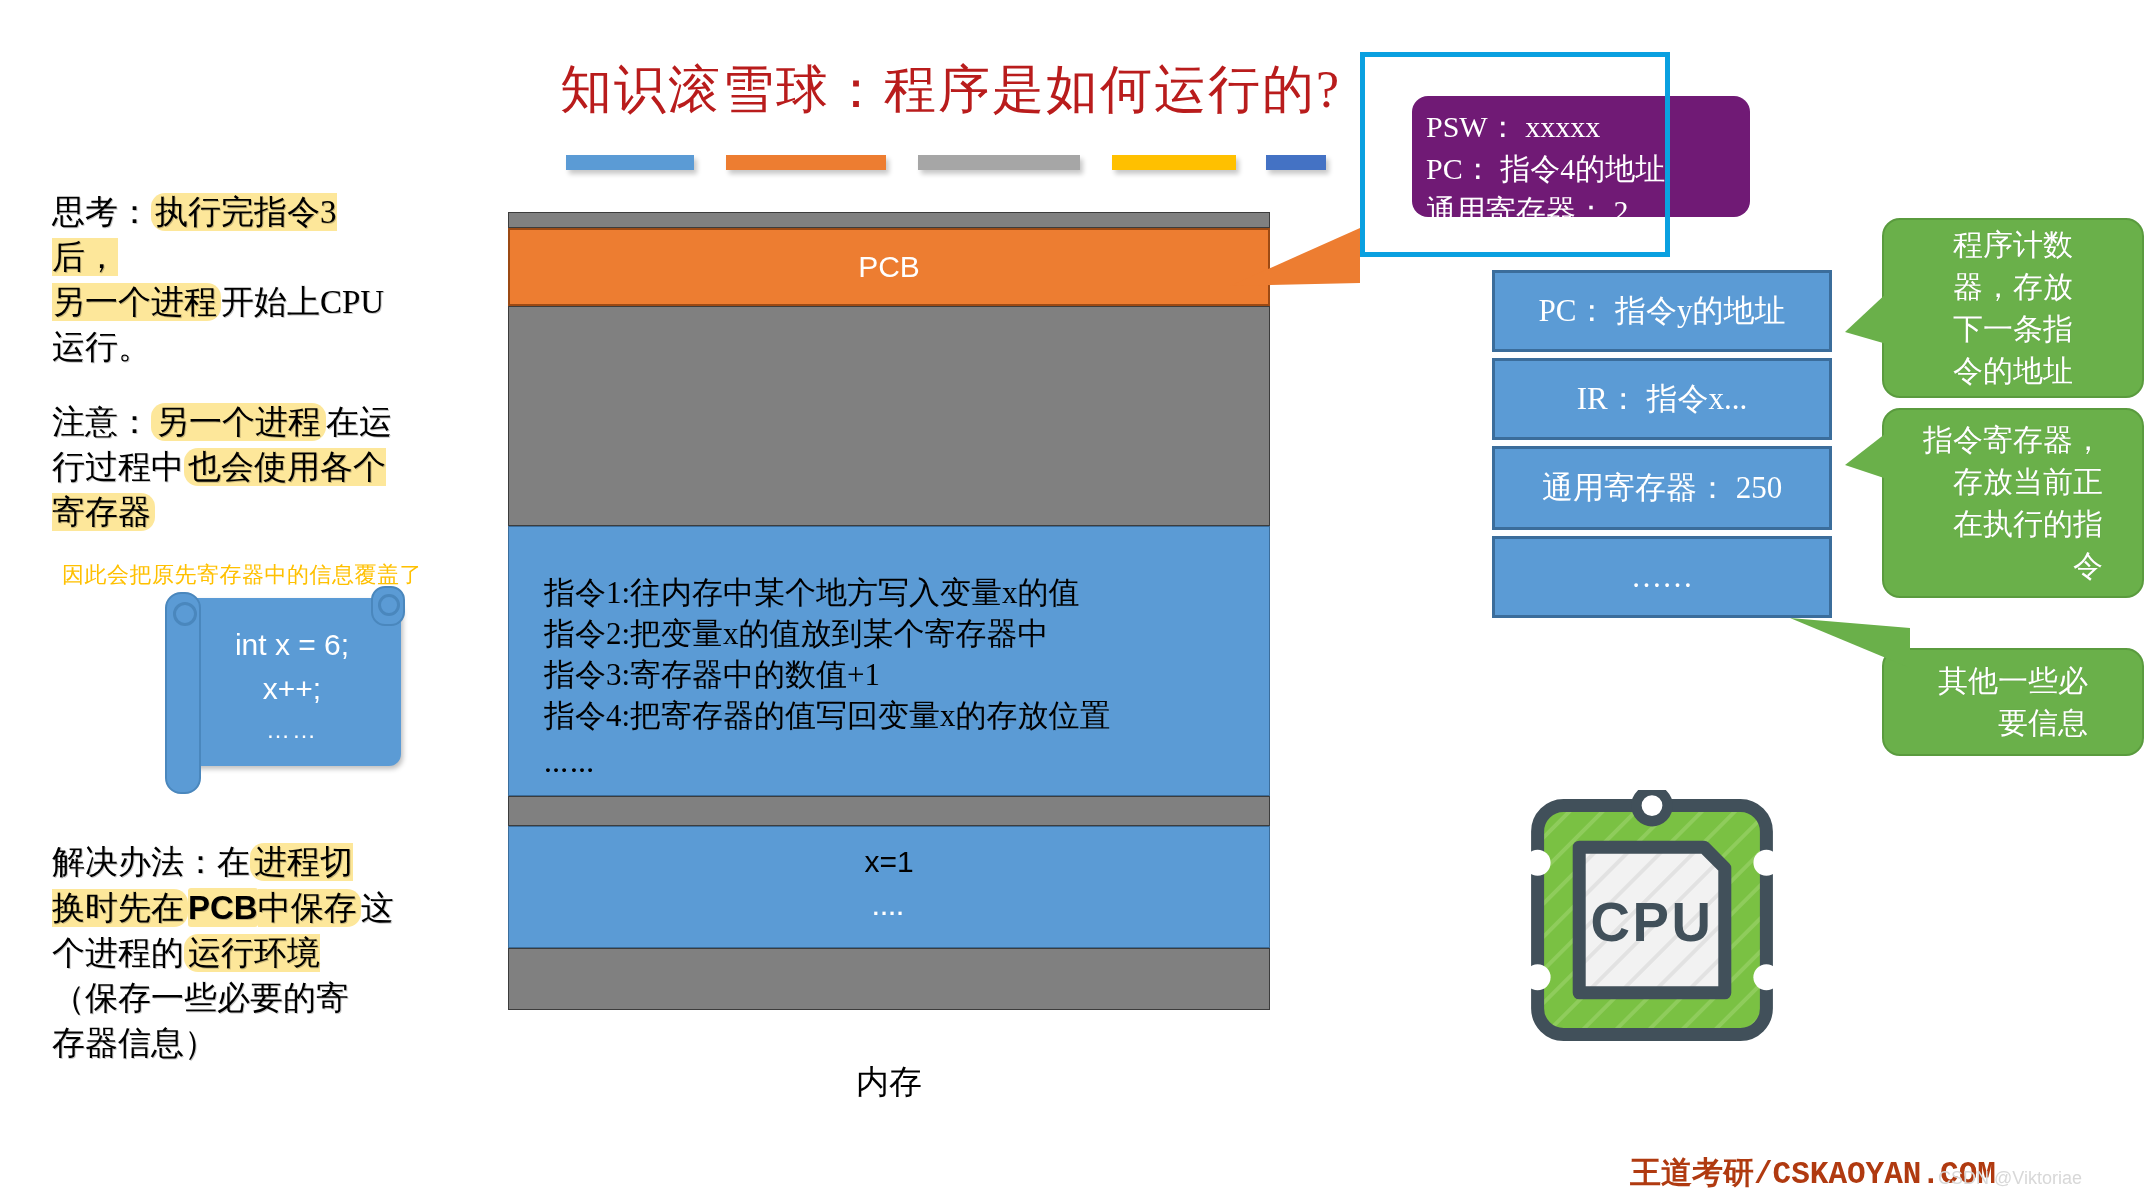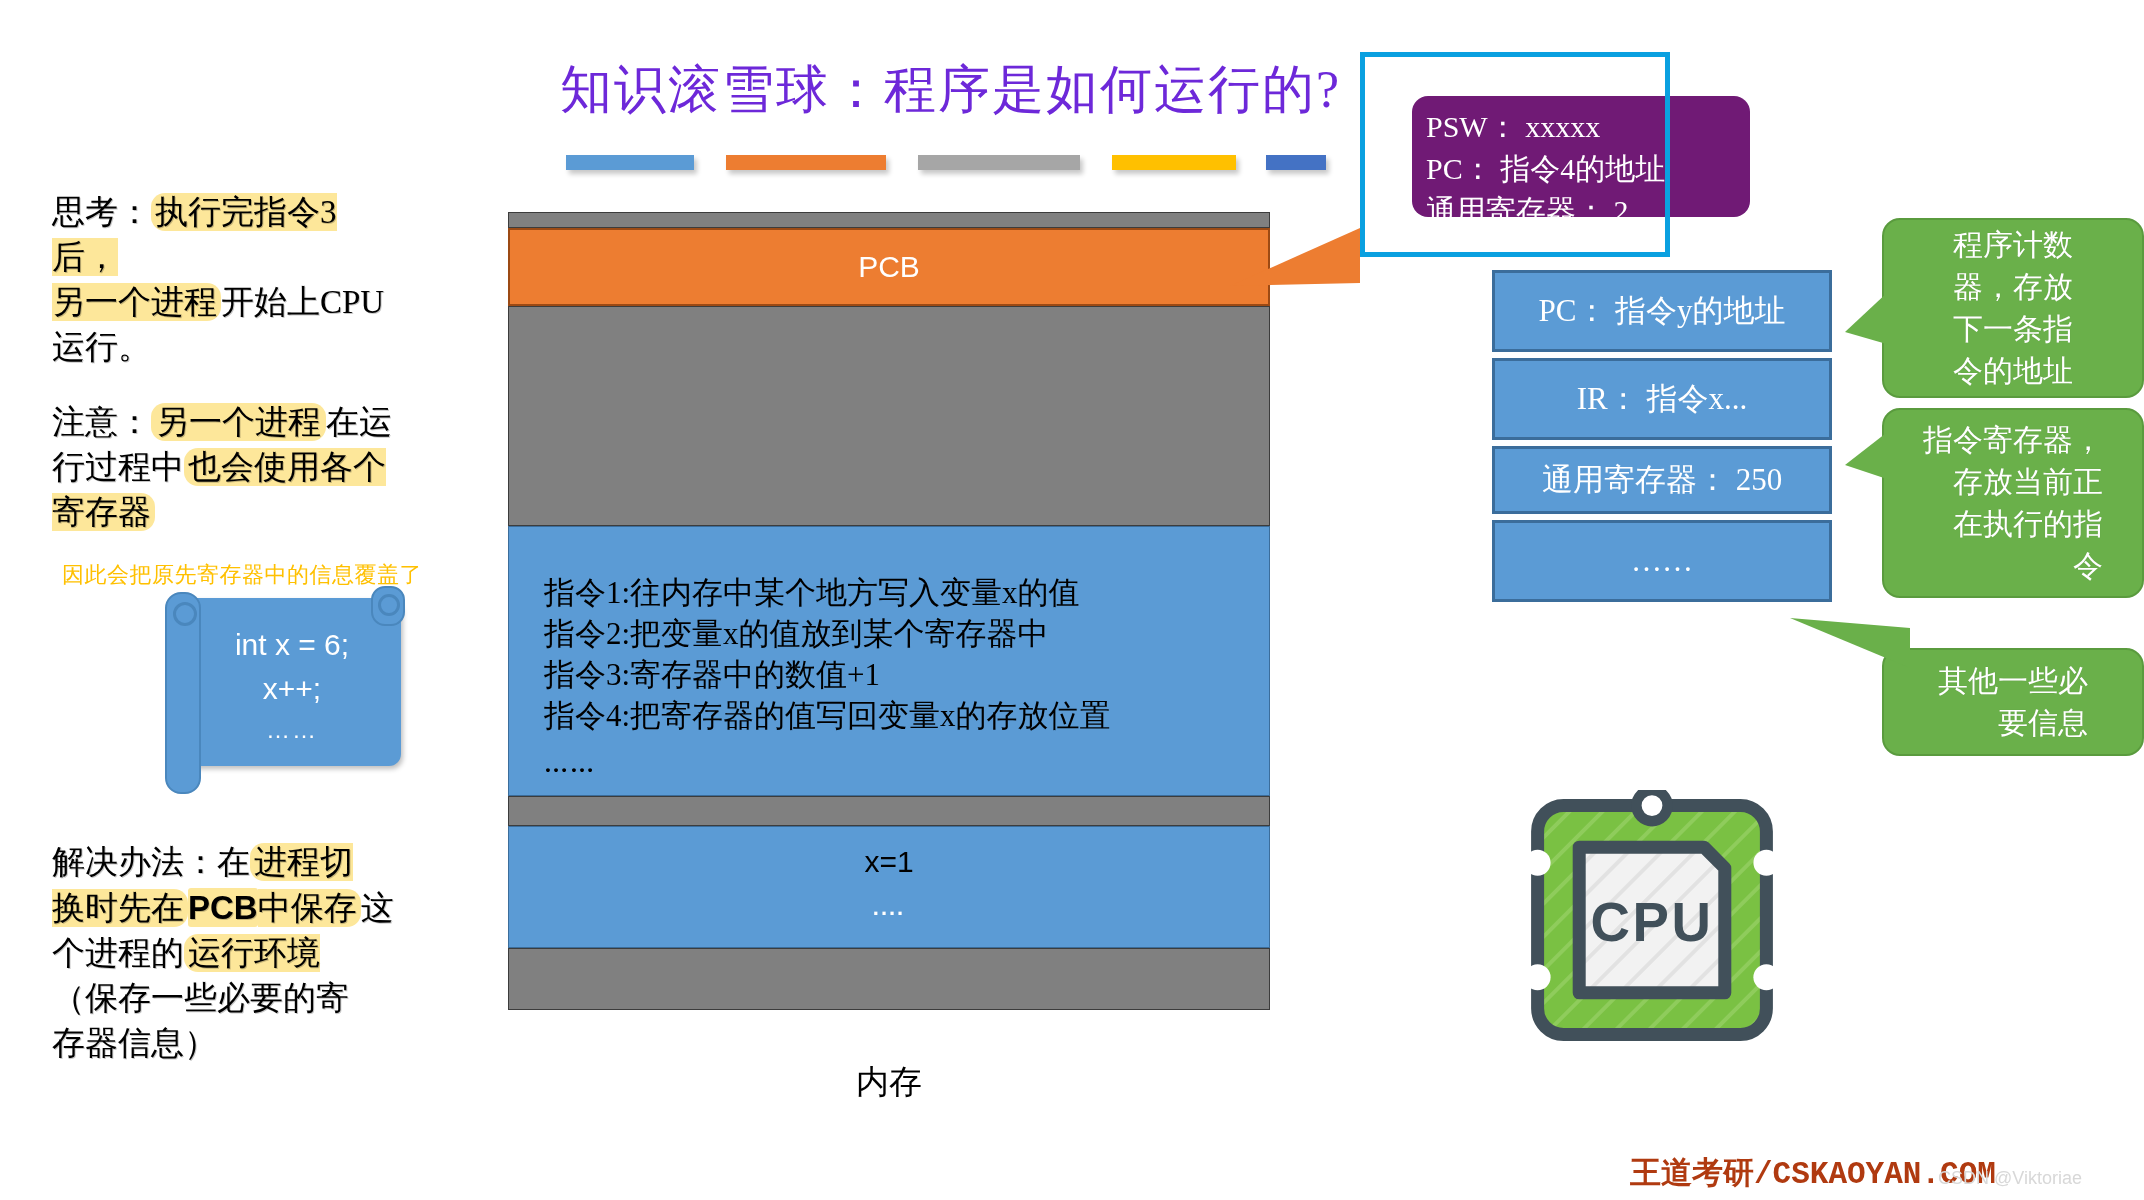--- a/index.html
+++ b/index.html
@@ -12,21 +12,21 @@
     overflow: hidden;
     font-family: "Liberation Sans", "DejaVu Sans", sans-serif;
   }
   .abs { position: absolute; }
 
   
   #slide-title {
     left: 560px; top: 55px; width: 900px;
     font-family: "Liberation Serif", "DejaVu Serif", serif;
     font-size: 52px;
-    color: #6d28d9;
+    color: #b91c1c;
     letter-spacing: 2px;
     white-space: nowrap;
   }
   .accent-bars { left: 566px; top: 155px; width: 760px; height: 16px; }
   .accent-bar {
     position: absolute; top: 0; height: 15px;
     box-shadow: 3px 4px 5px rgba(0,0,0,0.22);
   }
 
   
@@ -248,21 +248,21 @@
 </div>
 <div class="abs" id="blue-frame"></div>
 
 <div class="abs" id="register-stack">
     <div class="reg-box" style="height: 82px;">
       <div>PC： 指令y的地址</div>
     </div>
     <div class="reg-box" style="height: 82px;">
       <div>IR： 指令x...</div>
     </div>
-    <div class="reg-box" style="height: 68px;">
+    <div class="reg-box" style="height: 84px;">
       <div>通用寄存器： 250</div>
     </div>
     <div class="reg-box" style="height: 82px;">
       <div>……</div>
     </div>
   </div>
 
 <div class="abs green-callout" id="green-pc">
     <div>程序计数<br>器，存放<br>下一条指<br>令的地址</div>
   </div>

